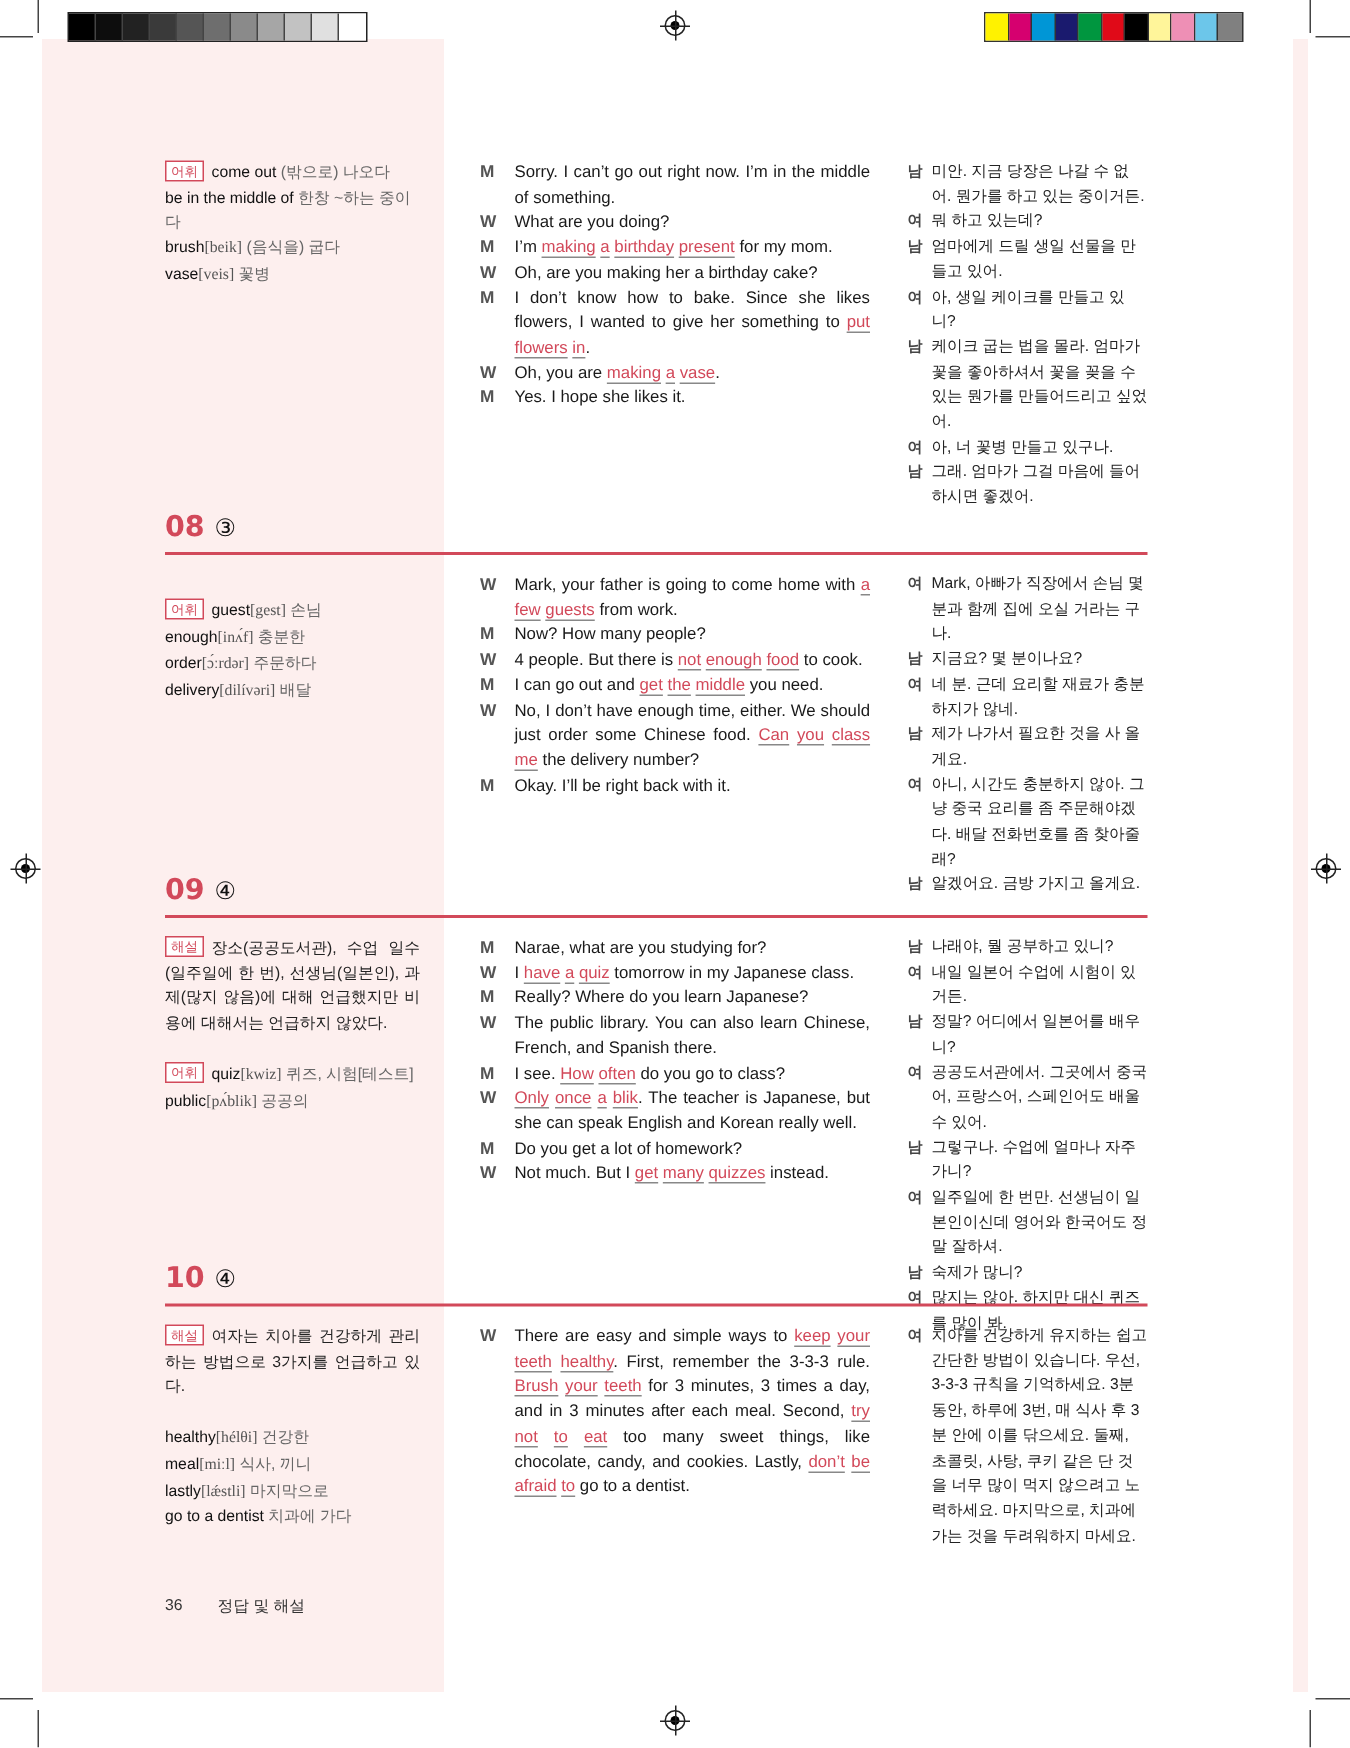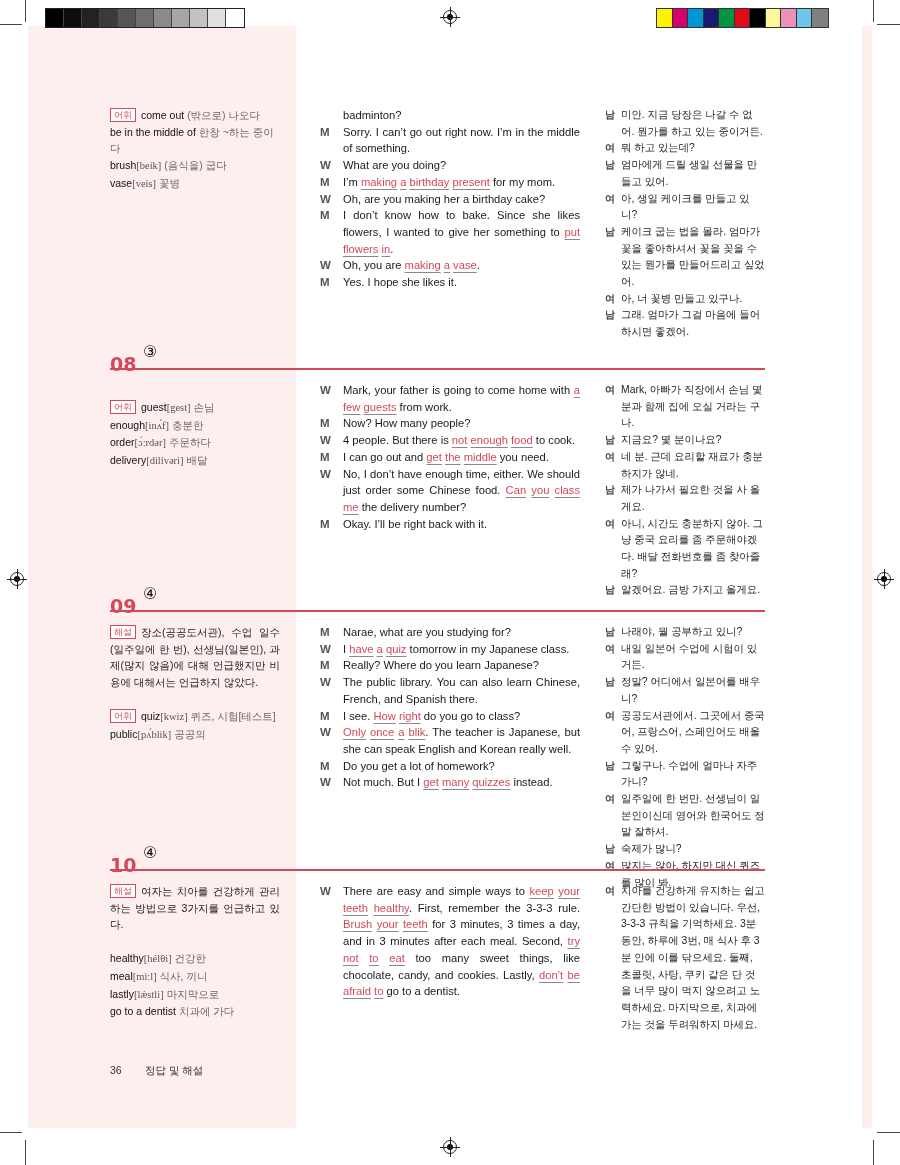--- a/index.html
+++ b/index.html
@@ -16,21 +16,21 @@
   .color-bar span { width: 15.5px; height: 18px; display: block; border-right: 1px solid #333; }
   .color-bar span:last-child { border-right: none; }
 
   .crop { position: absolute; background: #444; }
   .reg { position: absolute; width: 14px; height: 14px; border-radius: 50%; border: 1px solid #222; }
   .reg::before { content: ""; position: absolute; left: 3px; top: 3px; width: 6px; height: 6px; border-radius: 50%; background: #000; }
   .reg::after { content: ""; position: absolute; left: -4px; top: 6px; width: 20px; height: 1px; background: #222; }
   .reg i { position: absolute; left: 6px; top: -4px; width: 1px; height: 20px; background: #222; }
 
   .section-head { position: absolute; left: 110px; width: 655px; height: 30px; border-bottom: 2px solid #d2495a; }
-  .section-num { position: absolute; left: 0; top: 0; font-size: 19px; font-weight: bold; color: #d2495a; font-family: "DejaVu Sans", sans-serif; margin-top: 13px; }
+  .section-num { position: absolute; left: 0; top: 0; font-size: 19px; font-weight: bold; color: #d2495a; font-family: "DejaVu Sans", sans-serif; }
   .section-ans { position: absolute; left: 33px; top: 2px; font-size: 16px; color: #111; }
 
   .side { position: absolute; left: 110px; width: 170px; font-size: 10.5px; line-height: 16.7px; color: #222; }
   .tag { display: inline-block; font-size: 9px; line-height: 12px; padding: 0 3px; border: 1px solid #d2495a; color: #d2495a; background: #fff; margin-right: 5px; vertical-align: 1px; }
   .vocab-line .en { color: #111; }
   .vocab-line .ph { font-family: "Liberation Serif", serif; color: #555; }
   .vocab-line .ko { color: #666; }
   .expl { text-align: justify; }
   .gap { height: 17px; }
 
@@ -103,21 +103,20 @@
     <i></i>
   </div>
 
 <div class="side" style="top:107px" id="contVocab">
     <div class="vocab-line"><span class="tag">어휘</span><span class="en">come out</span> <span class="ko">(밖으로) 나오다</span></div>
     <div class="vocab-line"><span class="en">be in the middle of</span> <span class="ko">한창 ~하는 중이다</span></div>
     <div class="vocab-line"><span class="en">brush</span><span class="ph">[beik]</span> <span class="ko">(음식을) 굽다</span></div>
     <div class="vocab-line"><span class="en">vase</span><span class="ph">[veis]</span> <span class="ko">꽃병</span></div>
   </div>
 <div class="dialog" style="top:107px" id="contDialog">
-    <div class="dline">badminton?</div>
     <div class="dline"><span class="spk">M</span>Sorry. I can’t go out right now. I’m in the middle of something.</div>
     <div class="dline"><span class="spk">W</span>What are you doing?</div>
     <div class="dline"><span class="spk">M</span>I’m <span class="hl">making</span> <span class="hl">a</span> <span class="hl">birthday</span> <span class="hl">present</span> for my mom.</div>
     <div class="dline"><span class="spk">W</span>Oh, are you making her a birthday cake?</div>
     <div class="dline"><span class="spk">M</span>I don’t know how to bake. Since she likes flowers, I wanted to give her something to <span class="hl">put</span> <span class="hl">flowers</span> <span class="hl">in</span>.</div>
     <div class="dline"><span class="spk">W</span>Oh, you are <span class="hl">making</span> <span class="hl">a</span> <span class="hl">vase</span>.</div>
     <div class="dline"><span class="spk">M</span>Yes. I hope she likes it.</div>
   </div>
 <div class="trans" style="top:107px" id="contTrans">
     <div class="tline"><span class="tspk">남</span>미안. 지금 당장은 나갈 수 없어. 뭔가를 하고 있는 중이거든.</div>
@@ -165,21 +164,21 @@
     <div class="expl"><span class="tag">해설</span>장소(공공도서관), 수업 일수(일주일에 한 번), 선생님(일본인), 과제(많지 않음)에 대해 언급했지만 비용에 대해서는 언급하지 않았다.</div>
     <div class="gap"></div>
     <div class="vocab-line"><span class="tag">어휘</span><span class="en">quiz</span><span class="ph">[kwiz]</span> <span class="ko">퀴즈, 시험[테스트]</span></div>
     <div class="vocab-line"><span class="en">public</span><span class="ph">[pʌ́blik]</span> <span class="ko">공공의</span></div>
   </div>
 <div class="dialog" style="top:624px" id="dialog1">
     <div class="dline"><span class="spk">M</span>Narae, what are you studying for?</div>
     <div class="dline"><span class="spk">W</span>I <span class="hl">have</span> <span class="hl">a</span> <span class="hl">quiz</span> tomorrow in my Japanese class.</div>
     <div class="dline"><span class="spk">M</span>Really? Where do you learn Japanese?</div>
     <div class="dline"><span class="spk">W</span>The public library. You can also learn Chinese, French, and Spanish there.</div>
-    <div class="dline"><span class="spk">M</span>I see. <span class="hl">How</span> <span class="hl">right</span> do you go to class?</div>
+    <div class="dline"><span class="spk">M</span>I see. <span class="hl">How</span> <span class="hl">often</span> do you go to class?</div>
     <div class="dline"><span class="spk">W</span><span class="hl">Only</span> <span class="hl">once</span> <span class="hl">a</span> <span class="hl">blik</span>. The teacher is Japanese, but she can speak English and Korean really well.</div>
     <div class="dline"><span class="spk">M</span>Do you get a lot of homework?</div>
     <div class="dline"><span class="spk">W</span>Not much. But I <span class="hl">get</span> <span class="hl">many</span> <span class="hl">quizzes</span> instead.</div>
   </div>
 <div class="trans" style="top:624px" id="trans1">
     <div class="tline"><span class="tspk">남</span>나래야, 뭘 공부하고 있니?</div>
     <div class="tline"><span class="tspk">여</span>내일 일본어 수업에 시험이 있거든.</div>
     <div class="tline"><span class="tspk">남</span>정말? 어디에서 일본어를 배우니?</div>
     <div class="tline"><span class="tspk">여</span>공공도서관에서. 그곳에서 중국어, 프랑스어, 스페인어도 배울 수 있어.</div>
     <div class="tline"><span class="tspk">남</span>그렇구나. 수업에 얼마나 자주 가니?</div>

